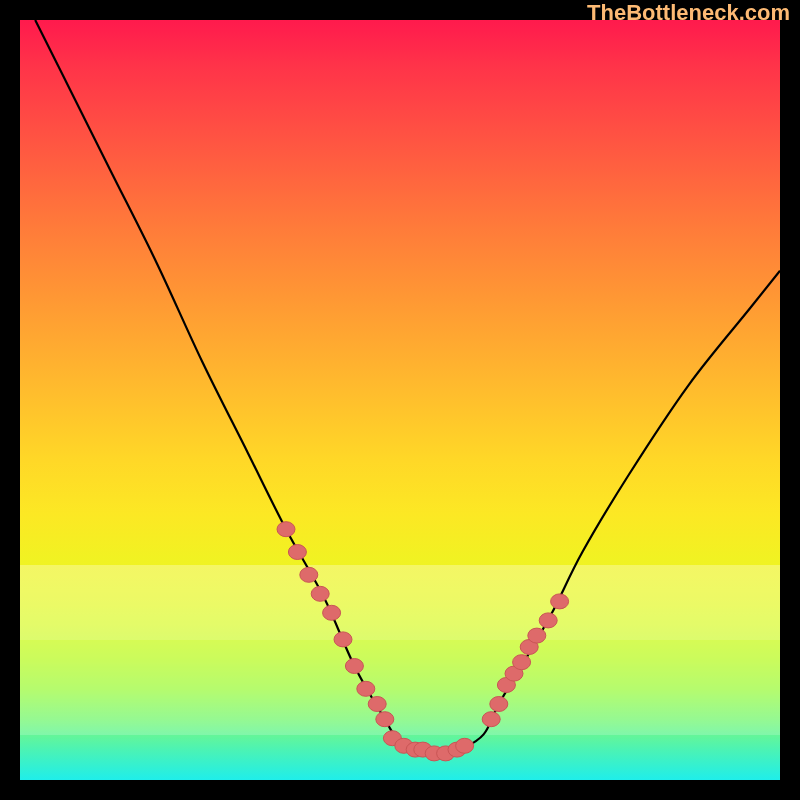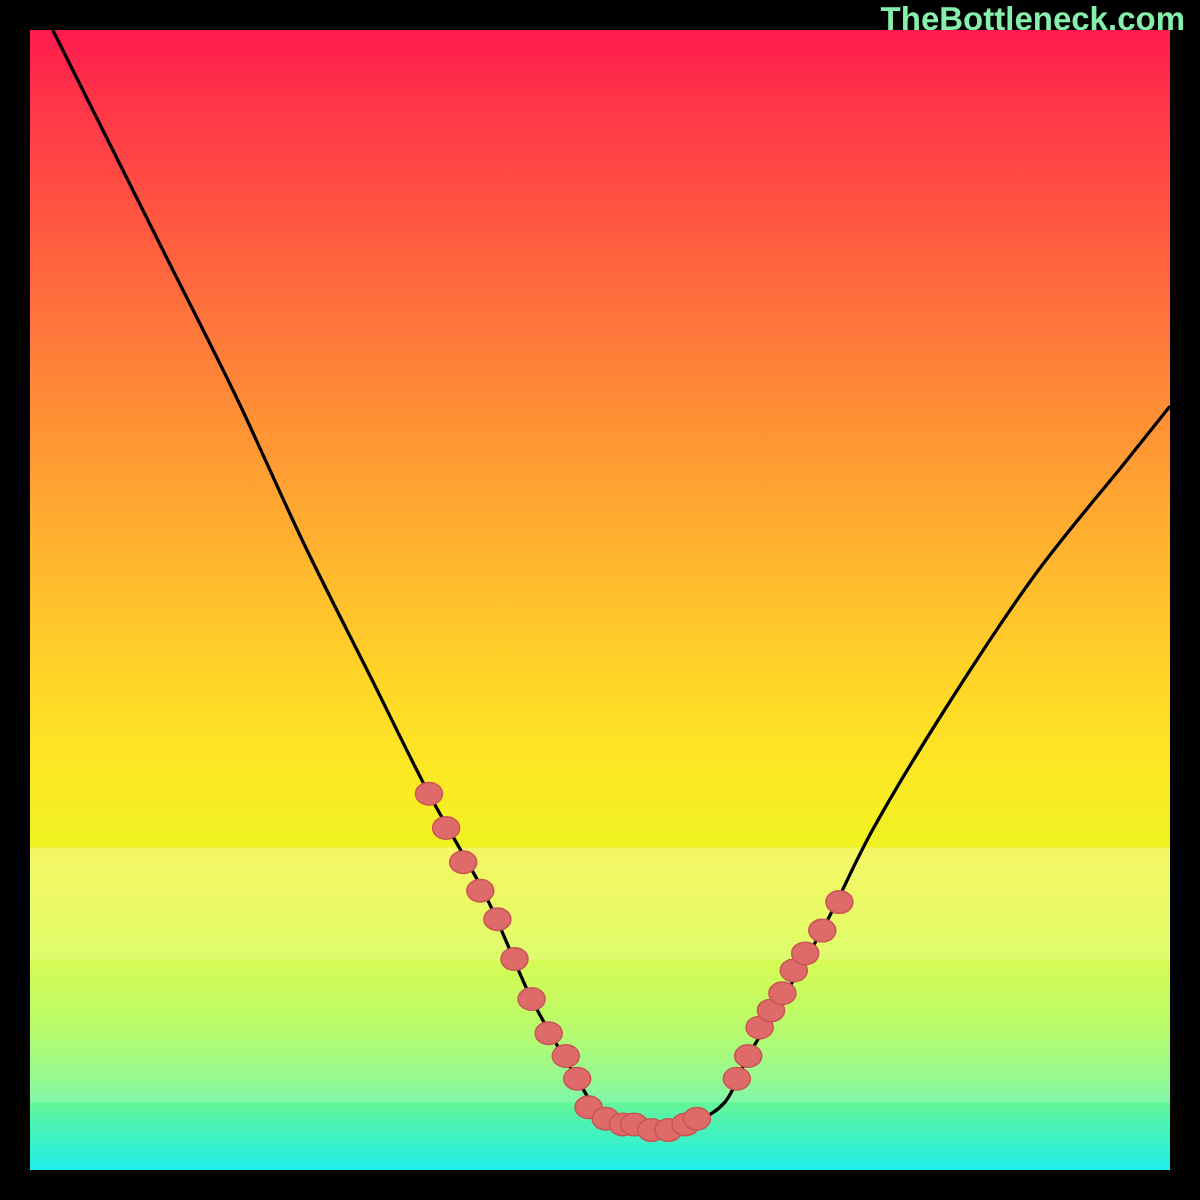--- a/index.html
+++ b/index.html
@@ -51,21 +51,21 @@
   }
   .band1 { top: 545px; height: 75px; background: rgba(255,255,255,0.30); }
   .band2 { top: 620px; height: 95px; background: rgba(255,255,255,0.18); }
   .attribution {
     position: absolute;
     right: 10px;
     top: 0px;
     font-family: Arial, Helvetica, sans-serif;
     font-size: 22px;
     font-weight: bold;
-    color: #86efac;
+    color: #fdba74;
   }
   svg.curve {
     position: absolute;
     left: 0;
     top: 0;
     width: 760px;
     height: 760px;
     pointer-events: none;
   }
 </style>

